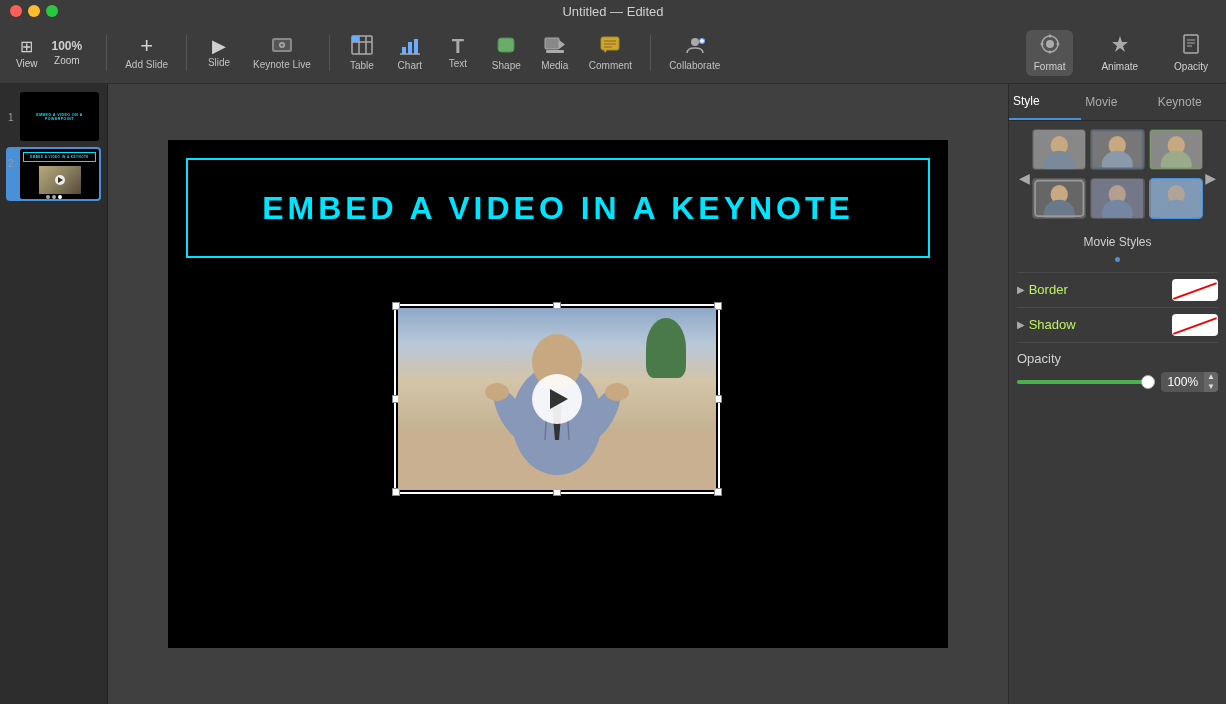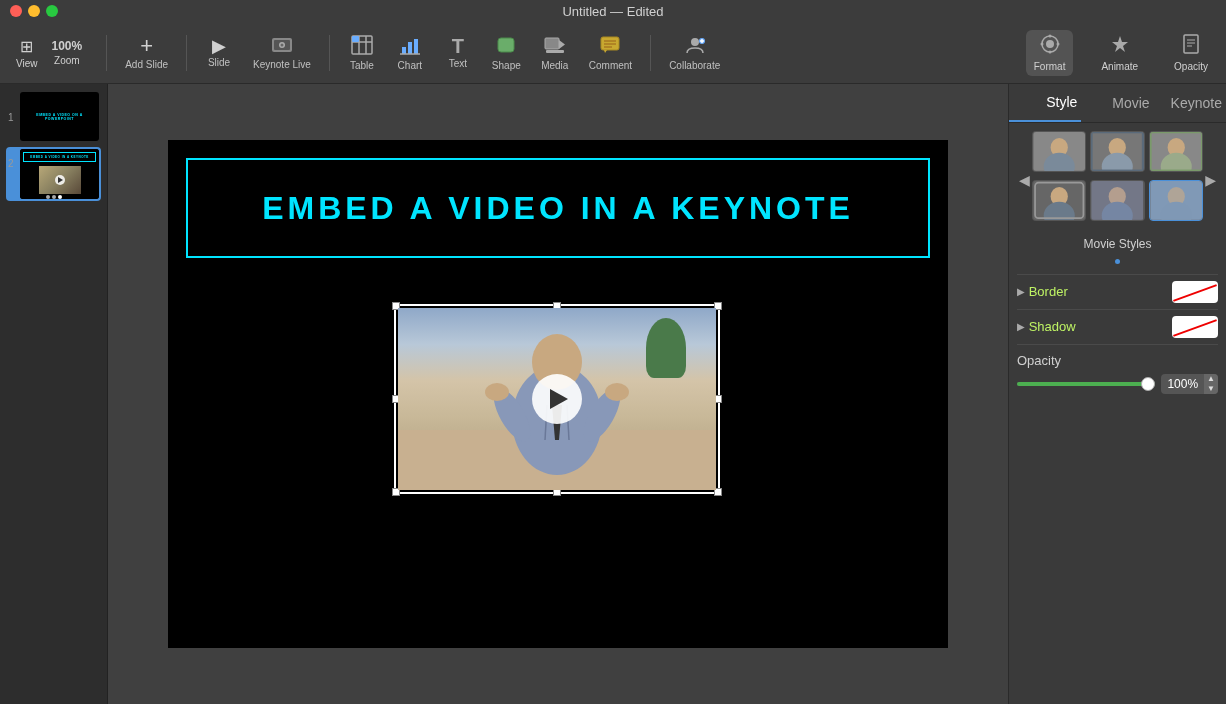--- a/index.html
+++ b/index.html
@@ -330,22 +330,22 @@
       flex-shrink: 0;
     }
     .right-panel-tabs {
       display: flex;
       border-bottom: 1px solid #2a2a2a;
       background: #3a3a3a;
     }
     .rp-tab {
       flex: 1;
       padding: 10px 4px;
-      text-align: right;
-      font-size: 14px;
+      text-align: left;
+      font-size: 12px;
       color: #aaa;
       cursor: pointer;
       border: none;
       background: transparent;
     }
     .rp-tab.active {
       color: #fff;
       border-bottom: 2px solid #4a90d9;
     }
 

